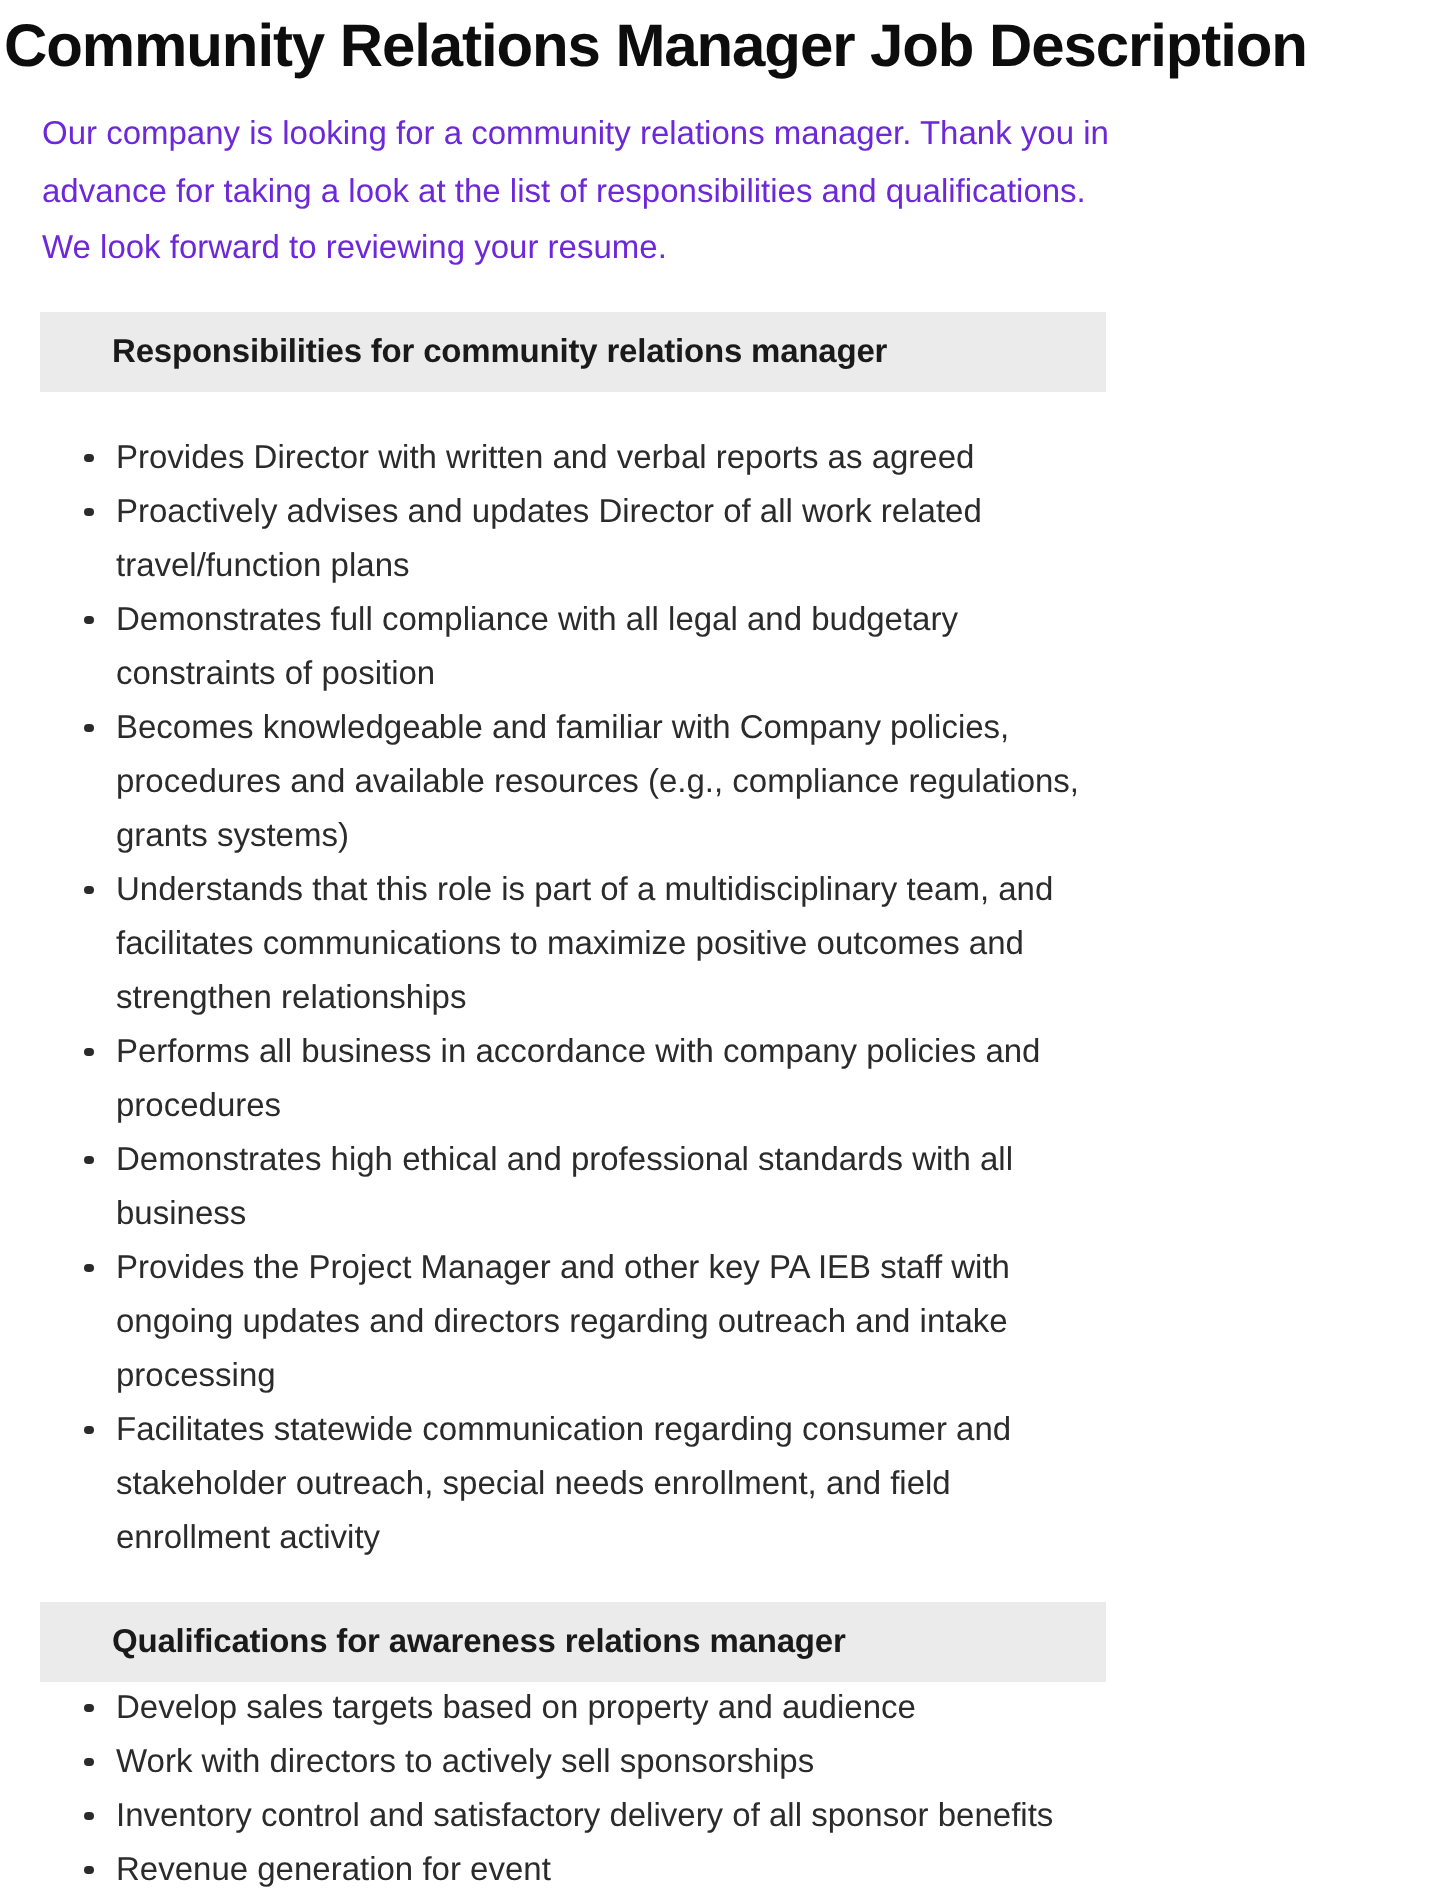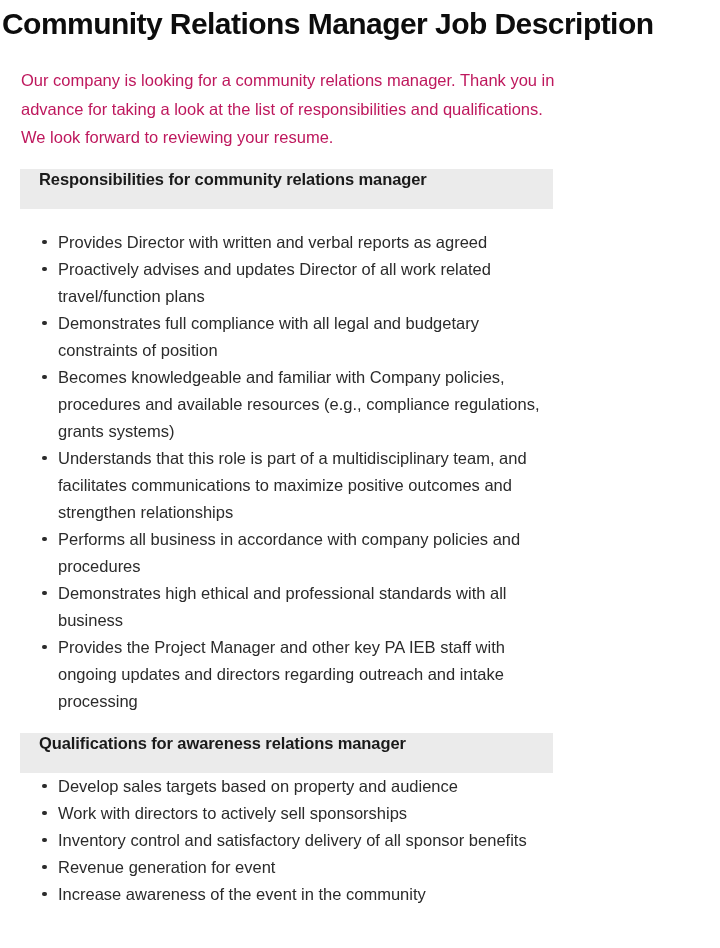--- a/index.html
+++ b/index.html
@@ -30,37 +30,37 @@
     font-size: 30px;
     line-height: 40px;
     font-weight: 700;
     letter-spacing: -0.55px;
     color: #0d0d0d;
     white-space: nowrap;
   }
 
   
   .intro {
-    margin: 22px 0 0 0;
+    margin: 9px 0 0 0;
     padding: 0 21px 0 21px;
     font-size: 16.5px;
     line-height: 28.5px;
-    color: #be185d;
+    color: #6d28d9;
     max-width: 690px;
   }
 
   
   .section-band {
     background: #ebebeb;
     margin: 0 23px 0 20px;
     height: 40px;
     display: flex;
-    align-items: flex-start;
+    align-items: center;
     box-sizing: border-box;
-    padding-left: 19px;
+    padding-left: 36px;
   }
   .section-band-title {
     font-size: 16.5px;
     font-weight: 700;
     color: #1a1a1a;
     letter-spacing: -0.1px;
     line-height: 20px;
   }
 
   
@@ -110,20 +110,21 @@
 
   <ul class="bullet-list resp" id="list-responsibilities">
       <li>Provides Director with written and verbal reports as agreed</li>
       <li>Proactively advises and updates Director of all work related travel/function plans</li>
       <li>Demonstrates full compliance with all legal and budgetary constraints of position</li>
       <li>Becomes knowledgeable and familiar with Company policies, procedures and available resources (e.g., compliance regulations, grants systems)</li>
       <li>Understands that this role is part of a multidisciplinary team, and facilitates communications to maximize positive outcomes and strengthen relationships</li>
       <li>Performs all business in accordance with company policies and procedures</li>
       <li>Demonstrates high ethical and professional standards with all business</li>
       <li>Provides the Project Manager and other key PA IEB staff with ongoing updates and directors regarding outreach and intake processing</li>
+      <li>Facilitates statewide communication regarding consumer and stakeholder outreach, special needs enrollment, and field enrollment activity</li>
     </ul>
 
   <div class="section-band band-qualifications">
     <span class="section-band-title">Qualifications for awareness relations manager</span>
   </div>
 
   <ul class="bullet-list qual" id="list-qualifications">
       <li>Develop sales targets based on property and audience</li>
       <li>Work with directors to actively sell sponsorships</li>
       <li>Inventory control and satisfactory delivery of all sponsor benefits</li>

